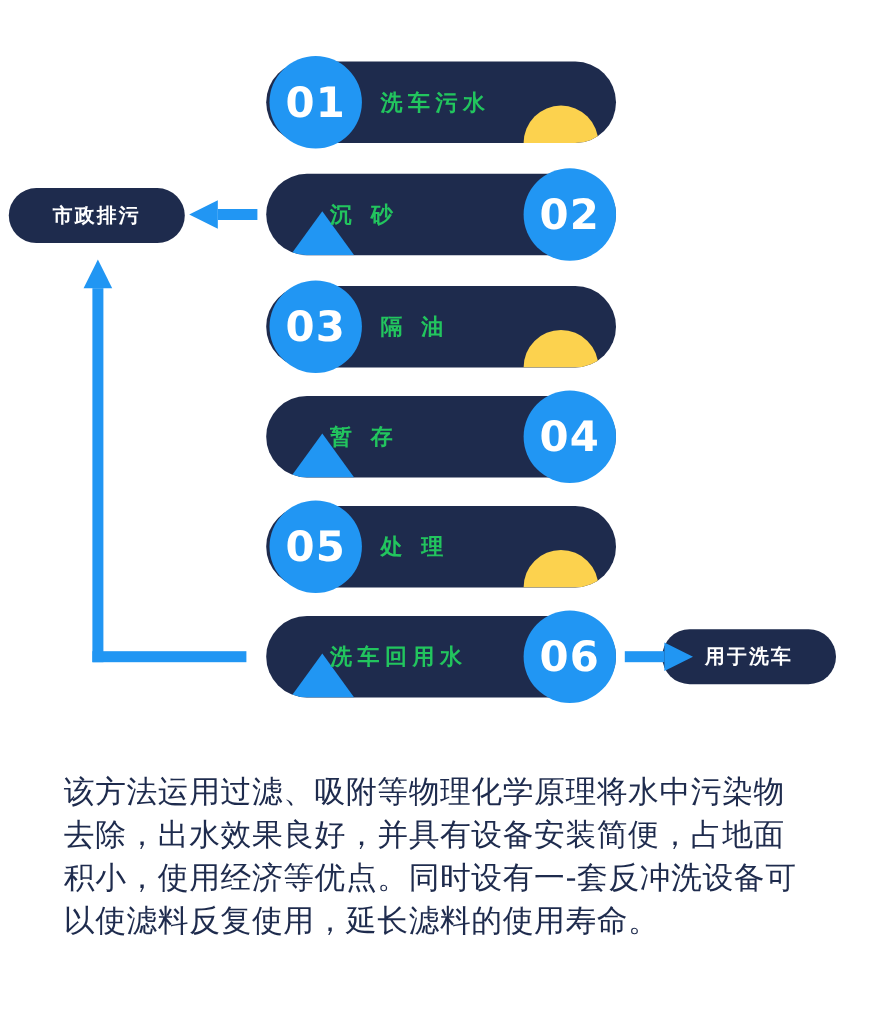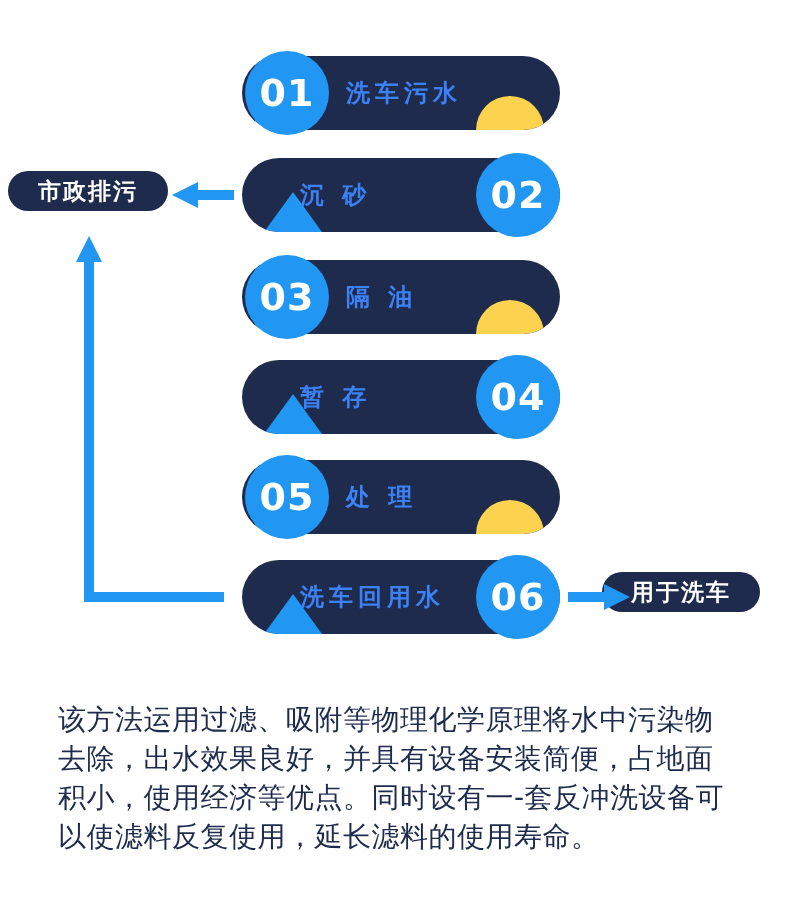--- a/index.html
+++ b/index.html
@@ -15,37 +15,37 @@
     background:var(--navy); border-radius:37px; overflow:hidden;
   }
   .numcircle {
     position:absolute; top:0; width:84px; height:84px; border-radius:50%;
     background:var(--blue); color:#ffffff; font-size:38px; font-weight:700;
     display:flex; align-items:center; justify-content:center; letter-spacing:1px;
   }
   .circle-left  { left:245px; }
   .circle-right { left:476px;text-align:right; }
   .plabel {
-    position:absolute; top:0; color:#3b82f6; font-size:24px; font-weight:700;
+    position:absolute; top:0; color:#22c55e; font-size:20px; font-weight:700;
     letter-spacing:5px; line-height:74px; white-space:nowrap;
   }
   .odd-label  { left:104px; }
   .even-label { left:58px; width:176px; text-align:left; }
   .half {
     position:absolute; bottom:0; left:234px; width:68px; height:34px;
     background:var(--yellow); border-radius:34px 34px 0 0;
   }
   .tri {
     position:absolute; bottom:0; left:22px; width:0; height:0;
     border-left:29px solid transparent; border-right:29px solid transparent;
     border-bottom:40px solid var(--blue);
   }
   .sidebox {
-    position:absolute; height:40px; background:var(--navy); border-radius:25px;
-    color:#ffffff; font-size:23px; font-weight:700; letter-spacing:2px;
+    position:absolute; height:50px; background:var(--navy); border-radius:25px;
+    color:#ffffff; font-size:18px; font-weight:700; letter-spacing:2px;
     display:flex; align-items:center; justify-content:center;
   }
   #municipal { left:8px;   top:171px; width:160px; }
   #reuse     { left:602px; top:572px; width:158px; }
   .shaft { position:absolute; background:var(--blue); }
   .head-left {
     position:absolute; width:0; height:0;
     border-top:13px solid transparent; border-bottom:13px solid transparent;
     border-right:26px solid var(--blue);
   }

